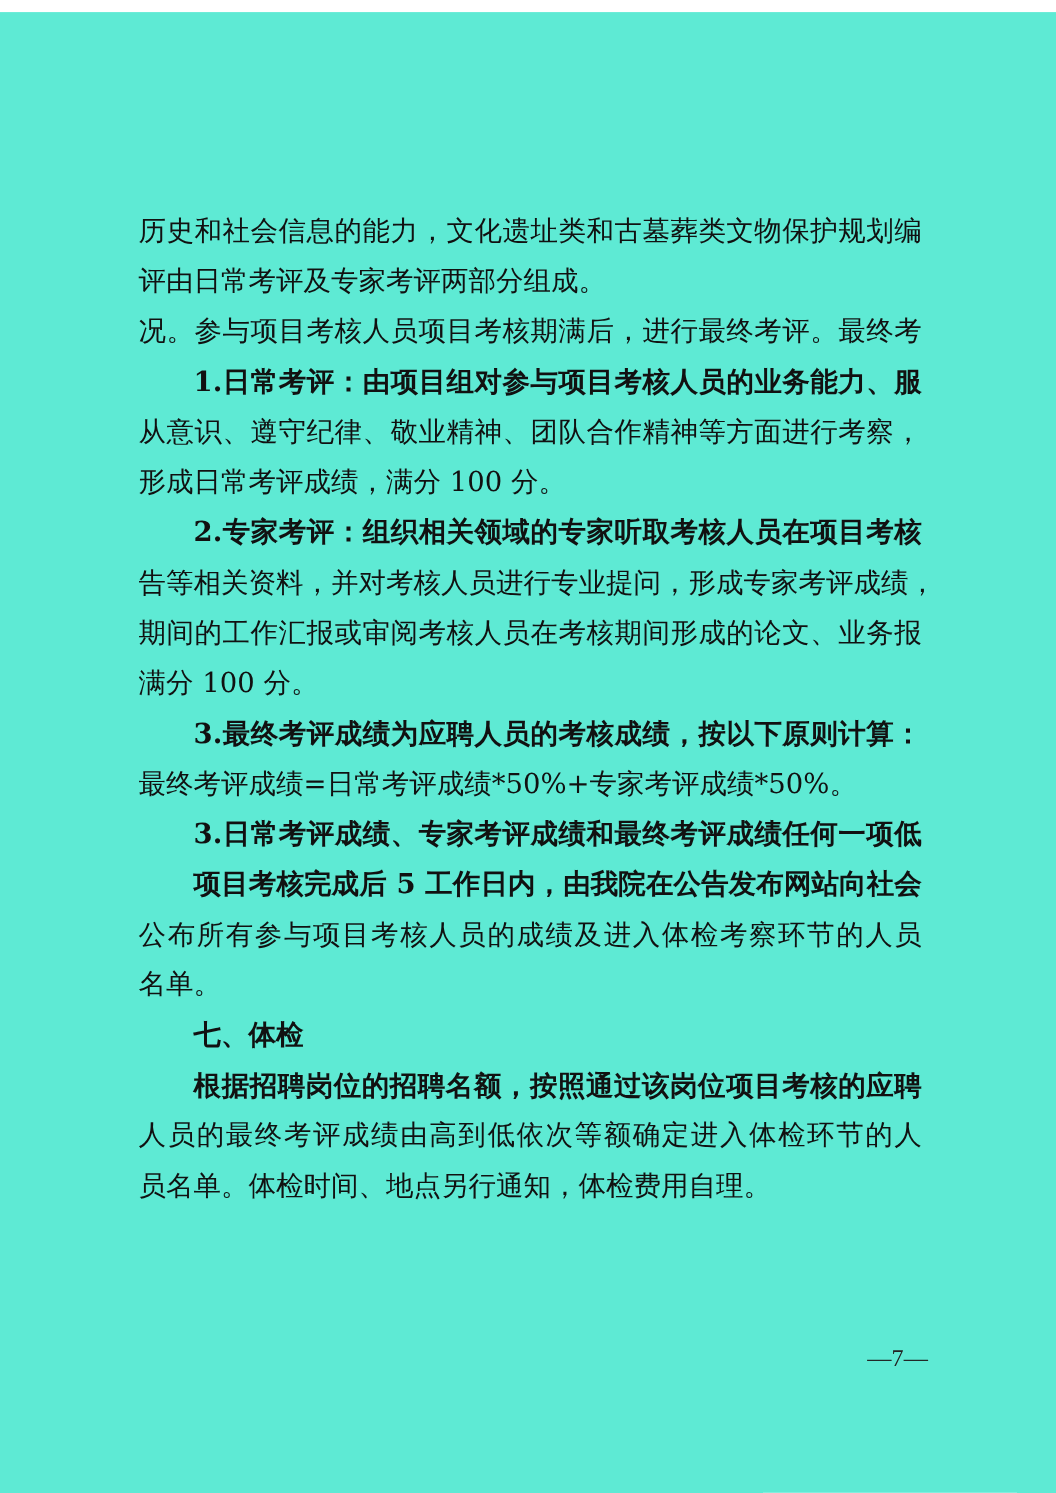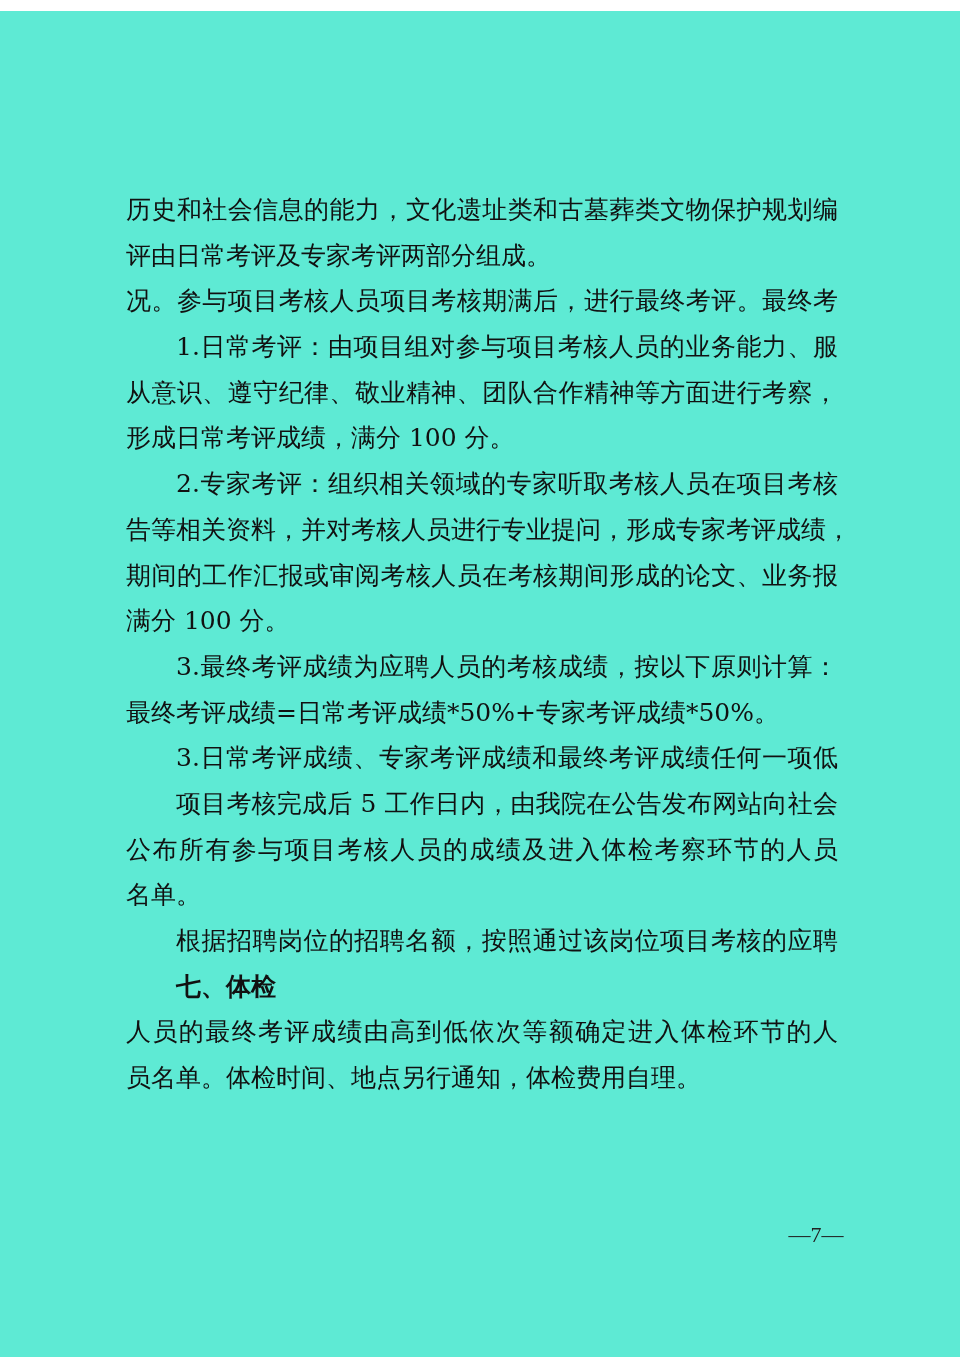--- a/index.html
+++ b/index.html
@@ -7,21 +7,21 @@
   .page { position: absolute; left: 0; top: 11px; width: 960px; height: 1357px; background: #5eead4; }
   .content { position: absolute; left: 126px; top: 176px; width: 712px; }
   .line {
     height: 45.7px; line-height: 45.7px;
     font-family: "DejaVu Serif", "Liberation Serif", serif;
     font-size: 25px; color: #111;
     white-space: nowrap; overflow: visible;
     text-align: justify; text-align-last: justify;
   }
   .line.last { text-align-last: left; }
-  .line.indent { padding-left: 50px; }
+  .line.indent { padding-left: 50px; font-weight: bold; }
   .heading {
     font-family: "DejaVu Sans", "Liberation Sans", sans-serif;
     font-weight: bold; text-align-last: left;
   }
   .pagenum {
     position: absolute; left: 786px; top: 1211px; width: 60px; text-align: center;
     font-family: "Liberation Serif", "DejaVu Serif", serif; font-size: 22px; color: #222;
   }
 </style>
 </head>
@@ -45,21 +45,21 @@
 
     <div class="line indent">3.最终考评成绩为应聘人员的考核成绩，按以下原则计算：</div>
     <div class="line last">最终考评成绩=日常考评成绩*50%+专家考评成绩*50%。</div>
 
     <div class="line indent">3.日常考评成绩、专家考评成绩和最终考评成绩任何一项低</div>
 
     <div class="line indent">项目考核完成后 5 工作日内，由我院在公告发布网站向社会</div>
     <div class="line">公布所有参与项目考核人员的成绩及进入体检考察环节的人员</div>
     <div class="line last">名单。</div>
 
+    <div class="line indent heading">七、体检</div>
+
     <div class="line indent">根据招聘岗位的招聘名额，按照通过该岗位项目考核的应聘</div>
-
-    <div class="line indent heading">七、体检</div>
     <div class="line">人员的最终考评成绩由高到低依次等额确定进入体检环节的人</div>
     <div class="line last">员名单。体检时间、地点另行通知，体检费用自理。</div>
   </div>
 
   <div class="pagenum">—7—</div>
 </div>
 
 </body></html>

